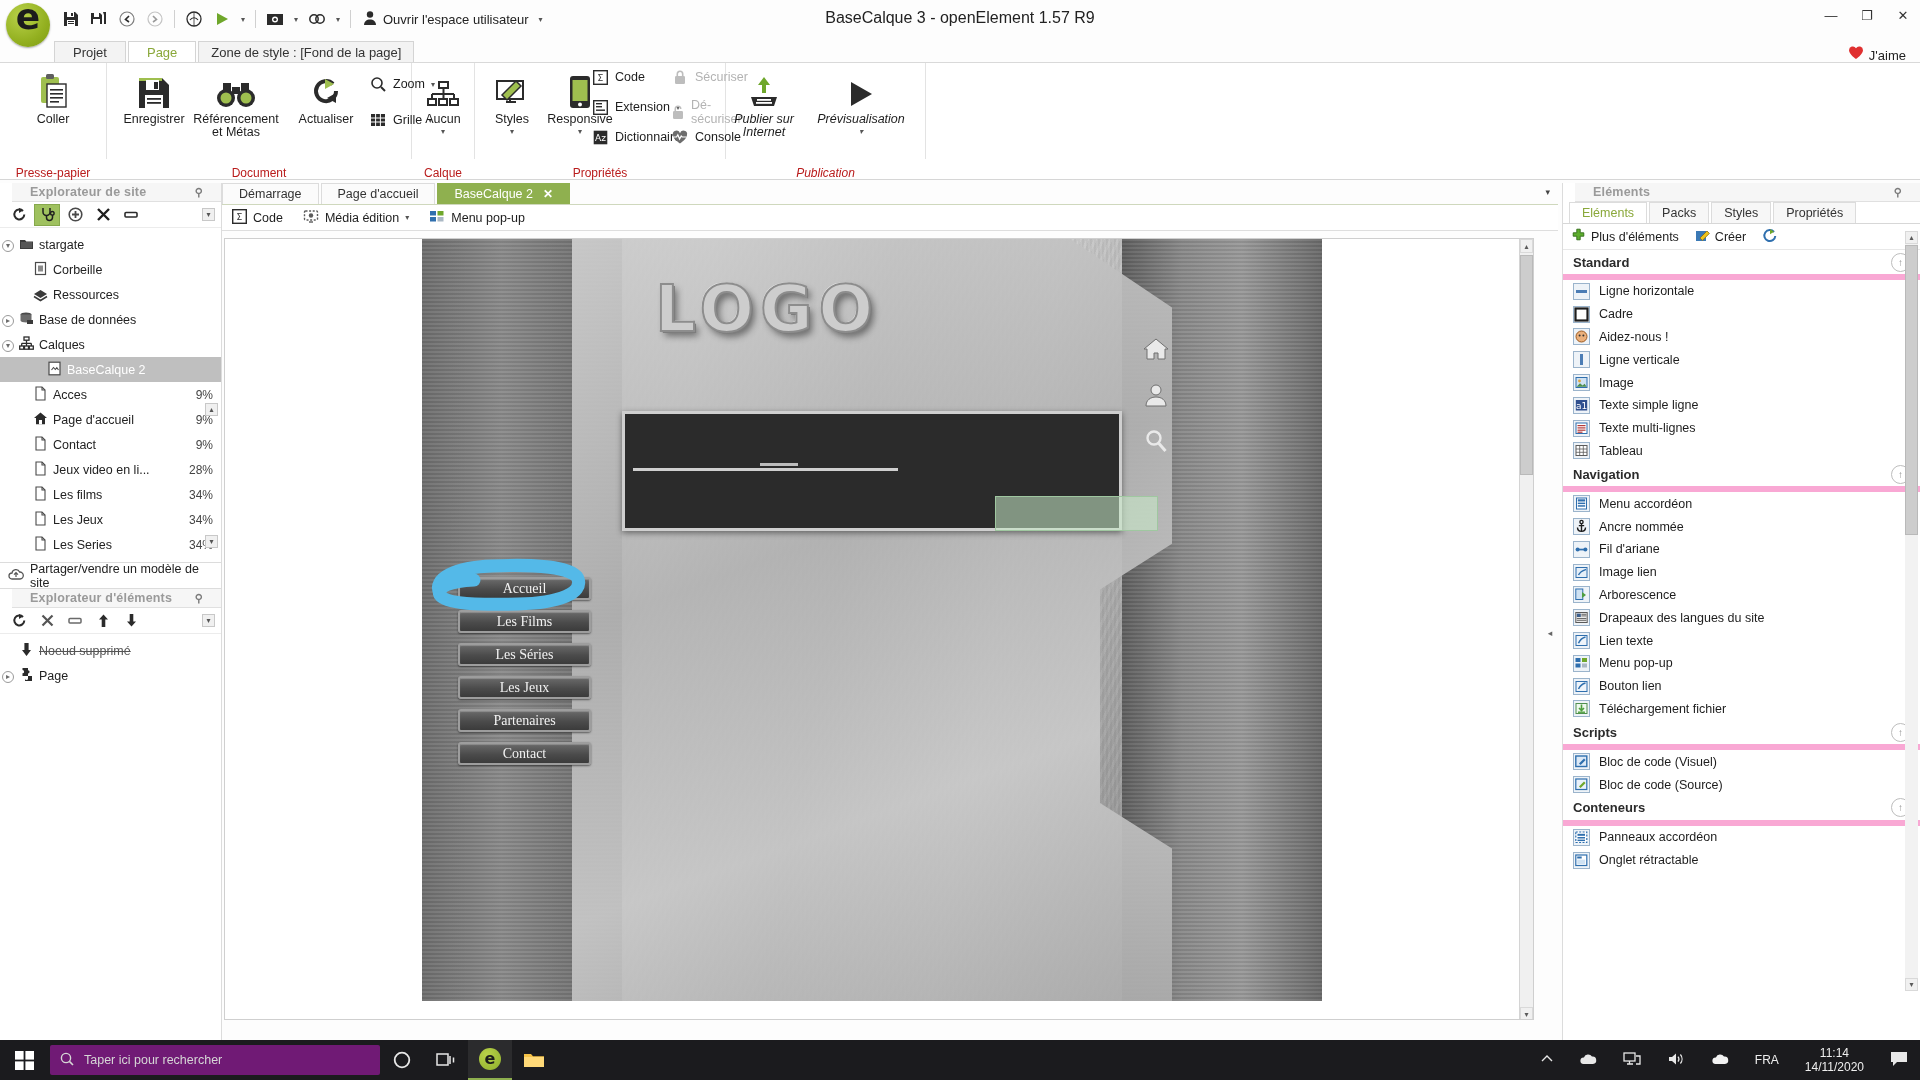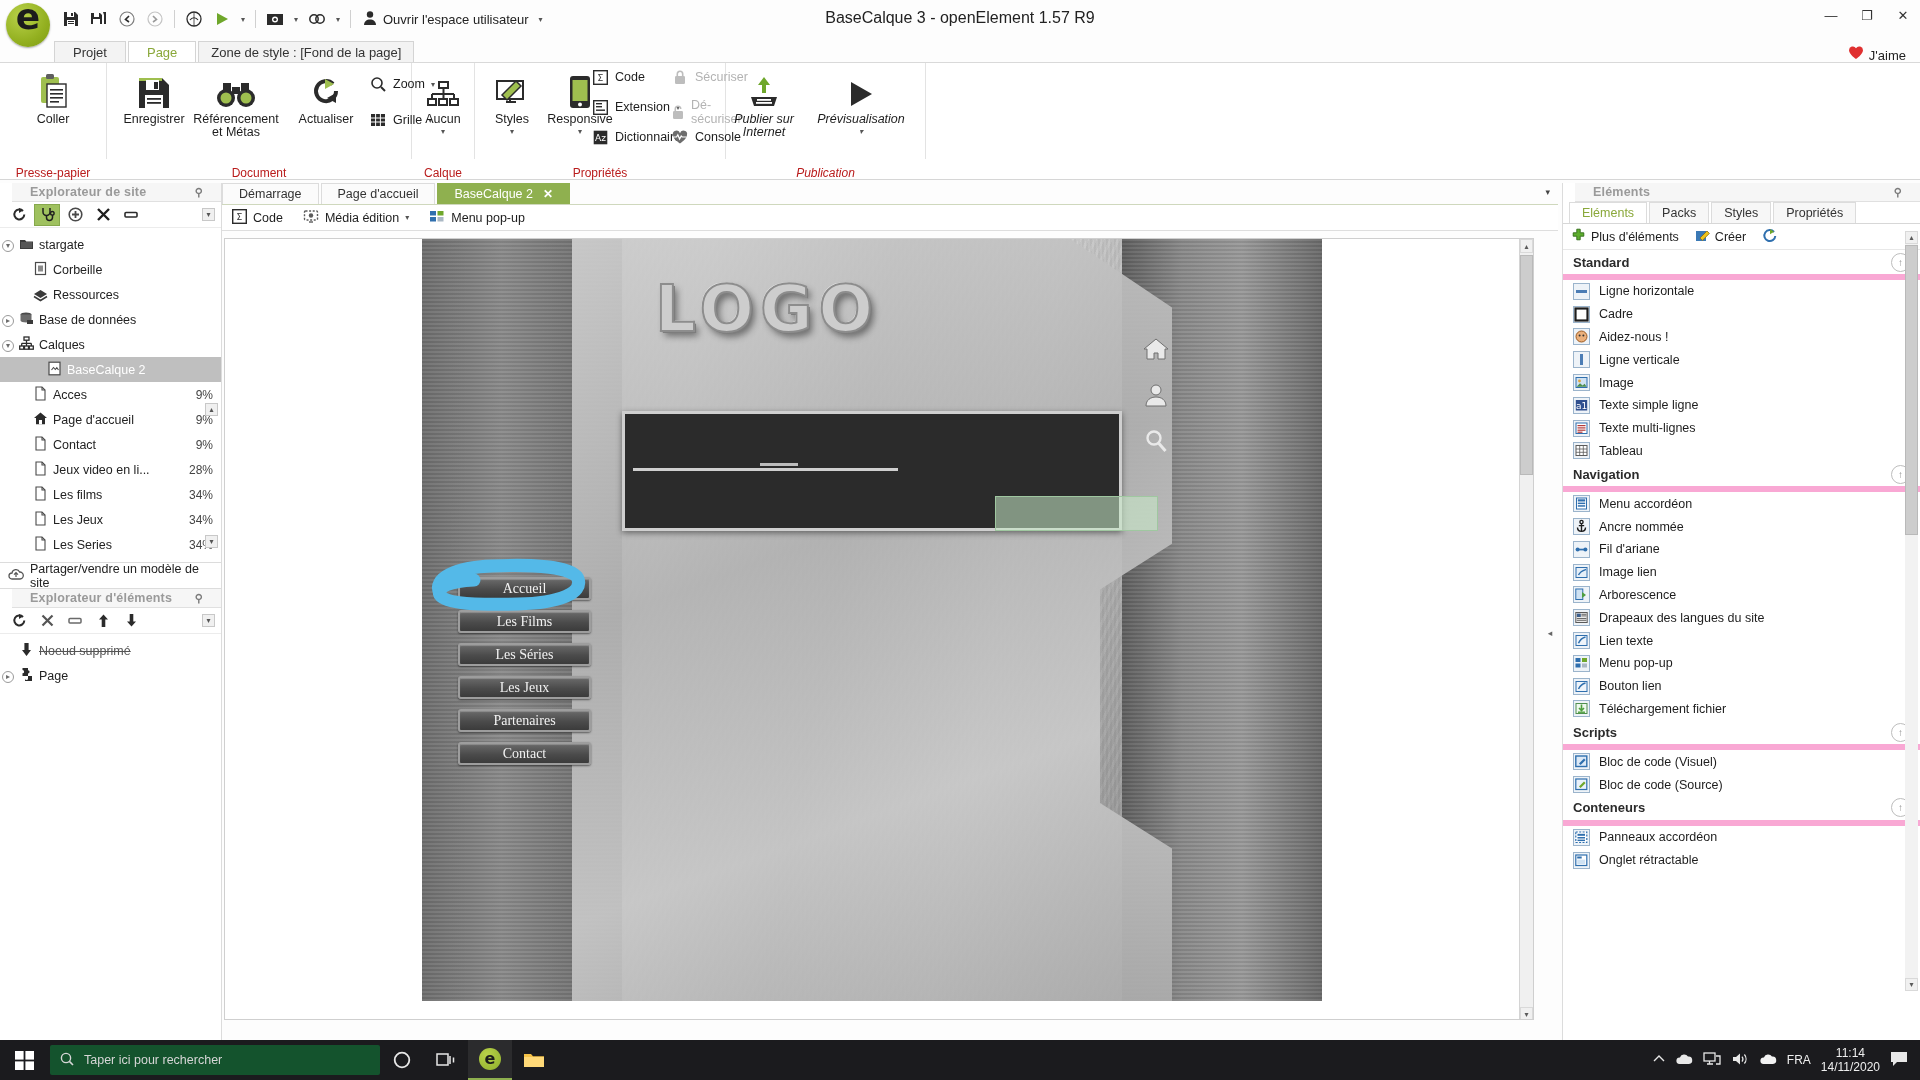--- a/index.html
+++ b/index.html
@@ -275,26 +275,26 @@
     position: absolute; right: 2px; top: 48px; width: 13px; height: 760px; background: #f2f2f2;
   }
 
   
   .taskbar {
     position: absolute; left: 0; bottom: 0; width: 1920px; height: 40px; background: #1b1b1e; color: #fff;
     display: flex; align-items: center;
   }
   .tb-start { width: 48px; height: 40px; display: flex; align-items: center; justify-content: center; }
   .tb-search {
-    width: 330px; height: 30px; background: #14532d; border-radius: 2px; margin-left: 2px;
+    width: 330px; height: 30px; background: #701a75; border-radius: 2px; margin-left: 2px;
     display: flex; align-items: center; gap: 10px; padding: 0 10px; font-size: 12.5px; color: #d6d6d6;
   }
   .tb-btn { width: 44px; height: 40px; display: flex; align-items: center; justify-content: center; }
   .tb-btn.active { border-bottom: 2px solid #8fb04f; background: rgba(255,255,255,.07); }
-  .tb-tray { margin-left: auto; display: flex; align-items: center; gap: 10px; padding-right: 12px; font-size: 12px; color: #eee; }
+  .tb-tray { margin-left: auto; display: flex; align-items: center; gap: 26px; padding-right: 12px; font-size: 12px; color: #eee; }
   .tb-clock { text-align: center; line-height: 14px; font-size: 12px; }
   .heart-like { position: absolute; right: 14px; top: 45px; display:flex; align-items:flex-end; gap:5px; font-size: 13px; color:#222; }
 
   svg { overflow: visible; }
 </style>
 </head>
 <body>
 
 <div id="app">
 

